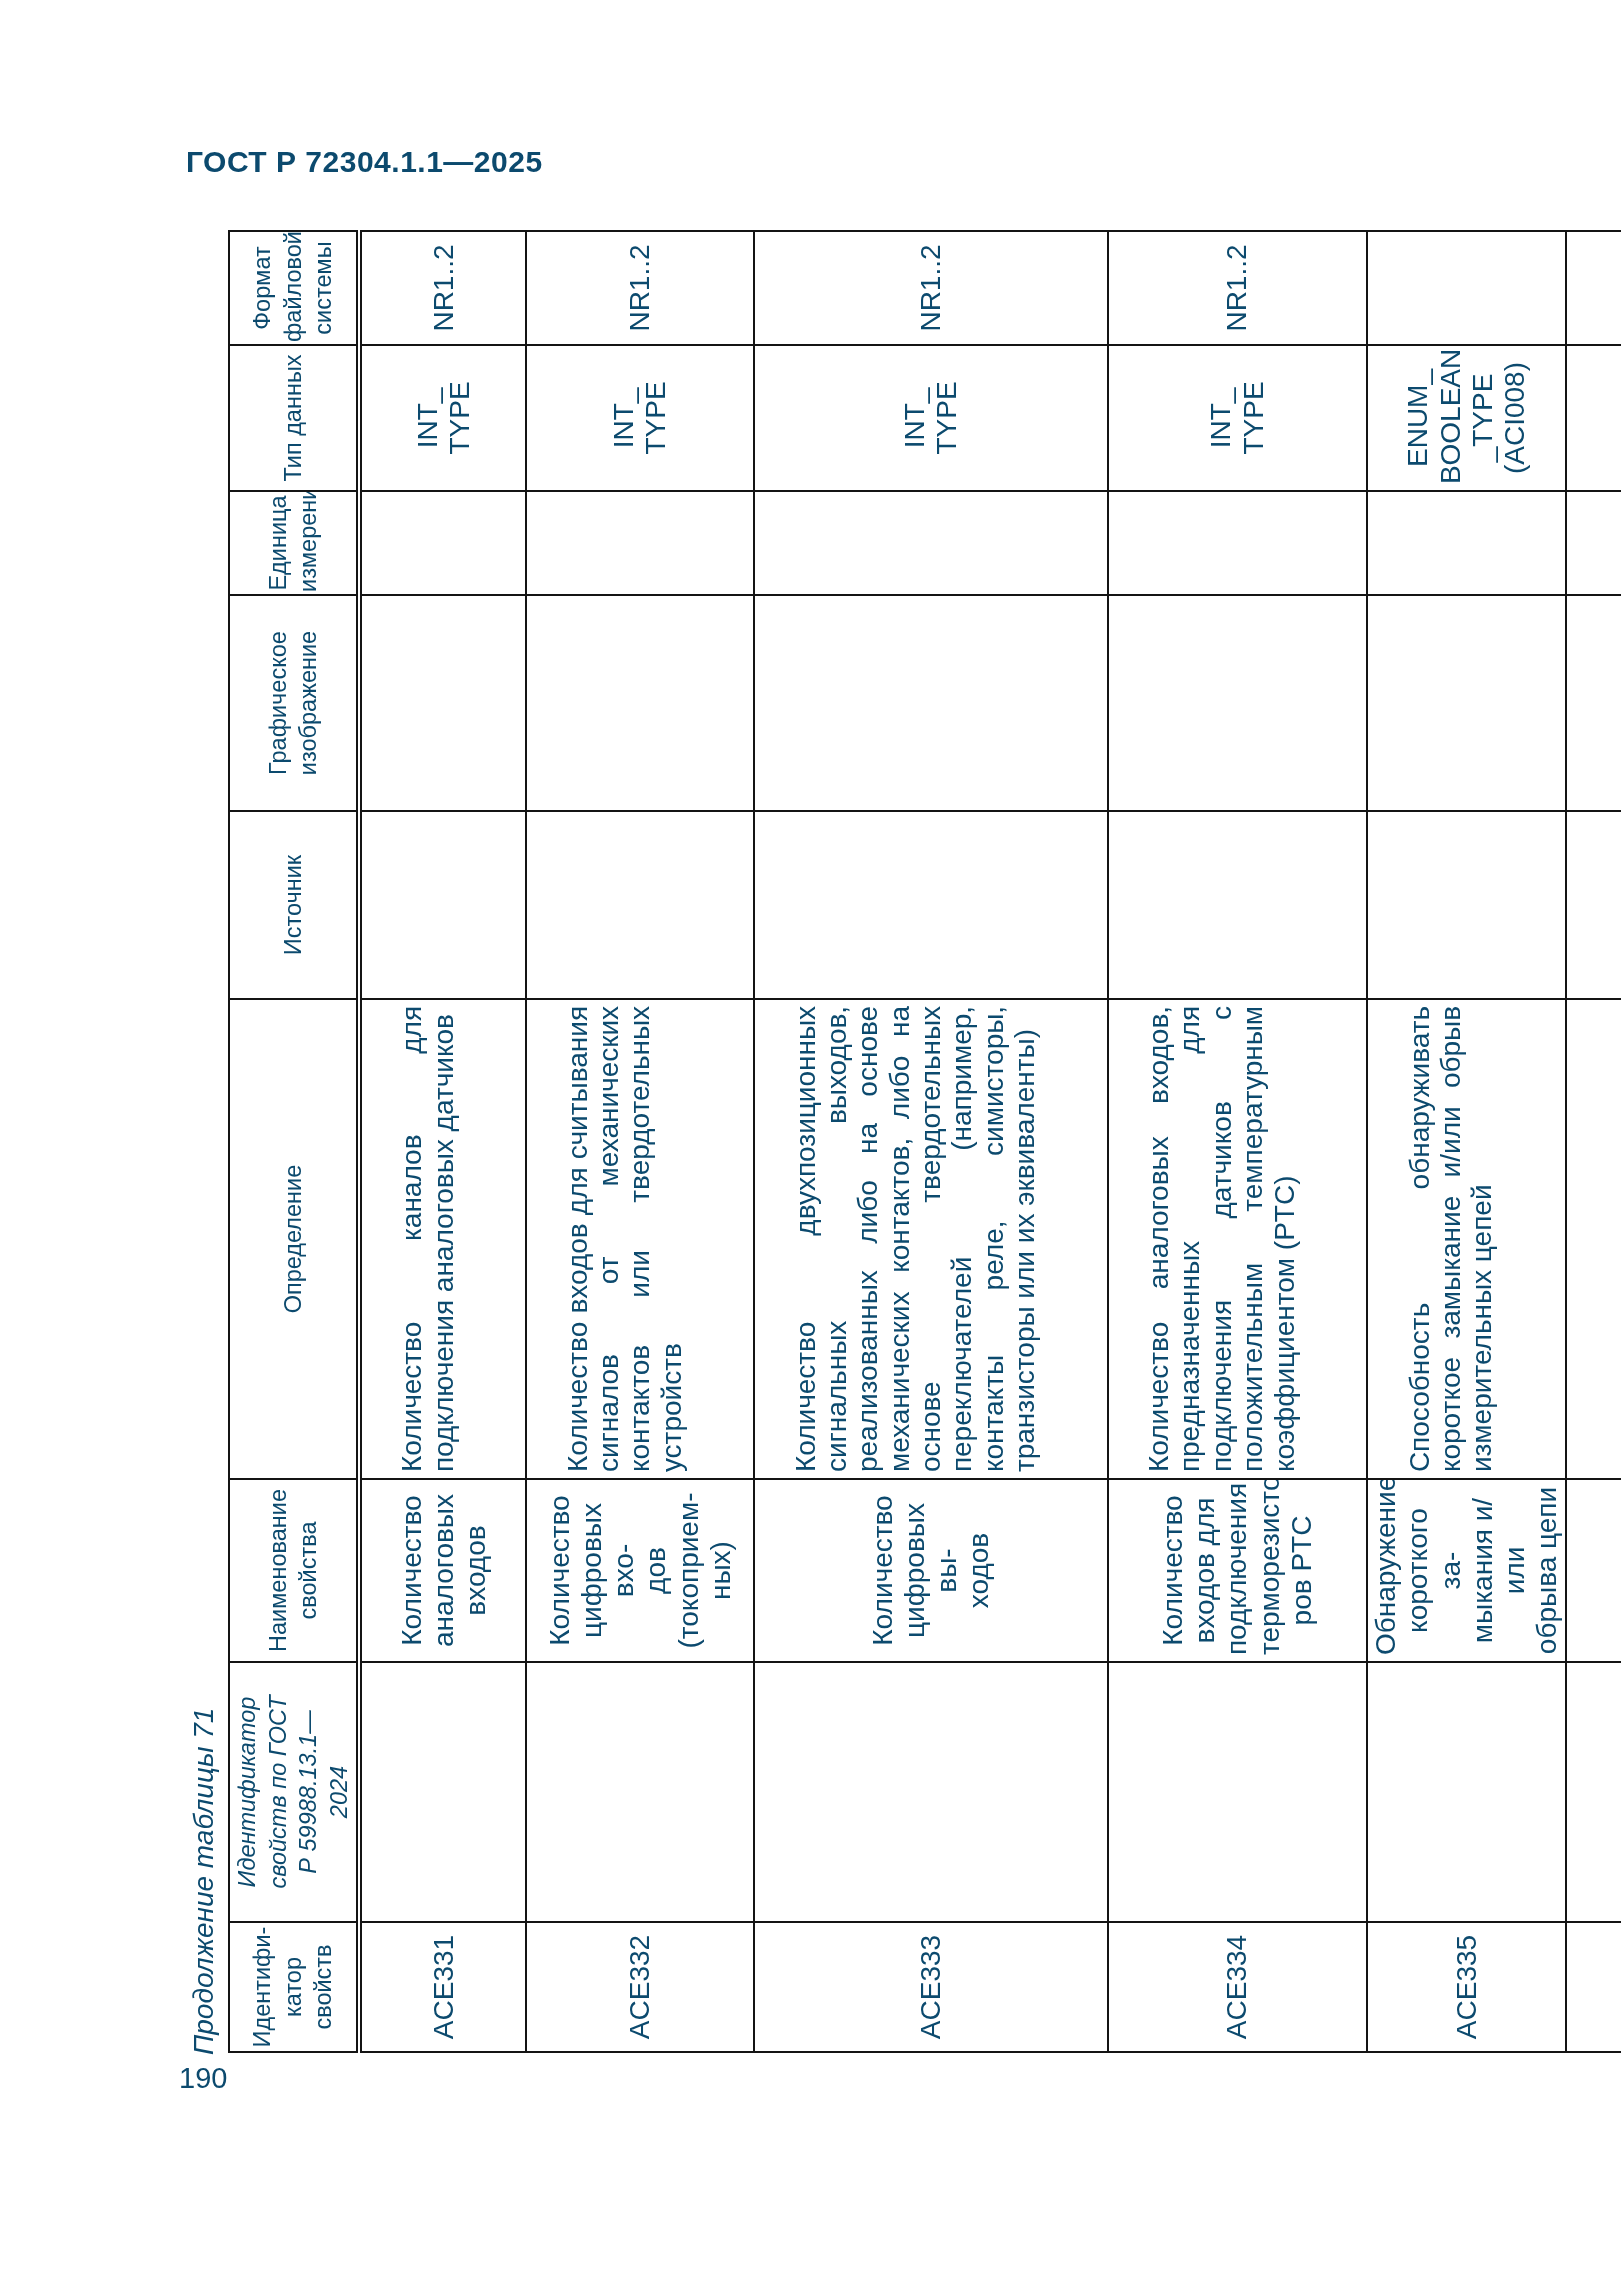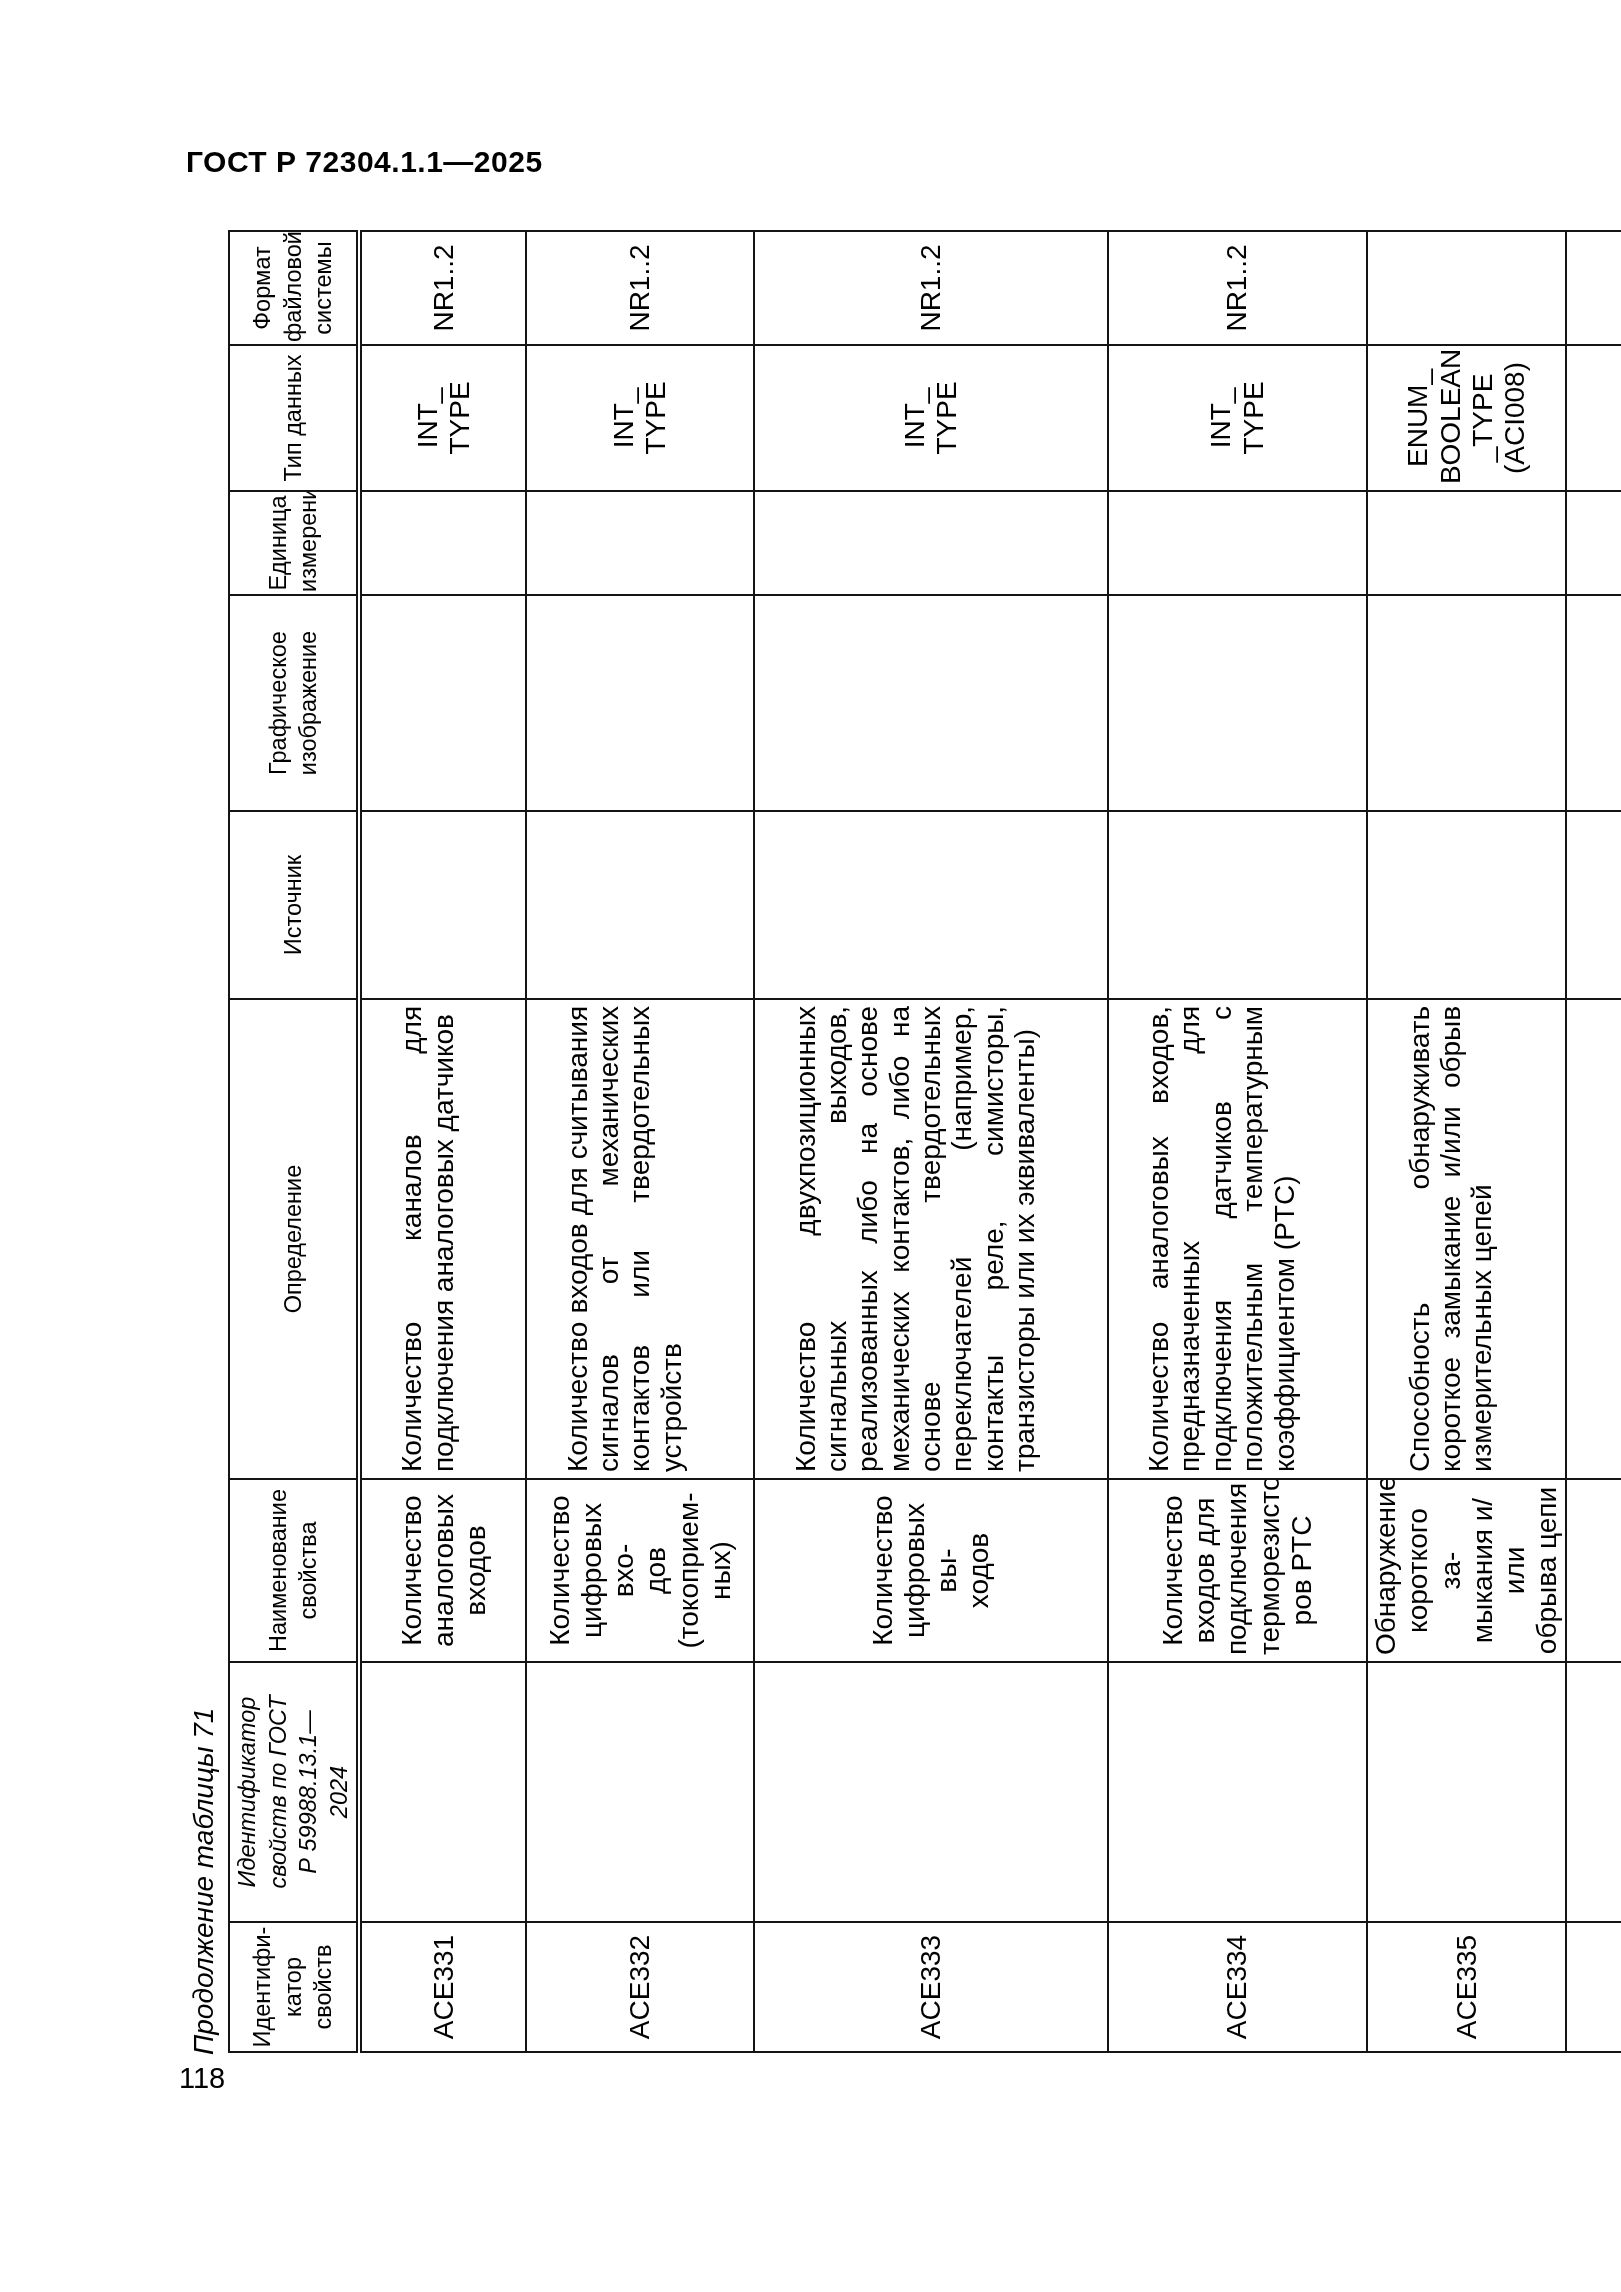--- a/index.html
+++ b/index.html
@@ -1,18 +1,18 @@
 <!DOCTYPE html>
 <html><head>
 <meta charset="utf-8">
 <style>
   html,body { margin:0; padding:0; background:#777; }
   .page {
     position:relative; width:1621px; height:2293px; background:#ffffff;
-    font-family:"Liberation Sans", sans-serif; color:#000000; overflow:hidden;
+    font-family:"Liberation Sans", sans-serif; color:#0c4a6e; overflow:hidden;
   }
   .doc-header {
     position:absolute; left:186px; top:145px;
     font-size:30px; font-weight:bold; letter-spacing:0.5px; white-space:nowrap;
   }
   .caption-rot {
     position:absolute; left:188px; top:2055px;
     transform:rotate(-90deg); transform-origin:0 0;
     font-size:28px; font-style:italic; white-space:nowrap;
   }
@@ -52,21 +52,21 @@
 </style>
 </head>
 <body>
 
 <div class="page">
 
   <div class="doc-header">ГОСТ Р 72304.1.1—2025</div>
 
   <div class="caption-rot">Продолжение таблицы 71</div>
 
-  <div class="pagenum">118</div>
+  <div class="pagenum">190</div>
 
   <div class="rot-wrap">
     <table class="logical">
       <colgroup>
         <col style="width:130px">
           <col style="width:260px">
           <col style="width:183px">
         <col style="width:480px">
           <col style="width:188px">
           <col style="width:216px">

